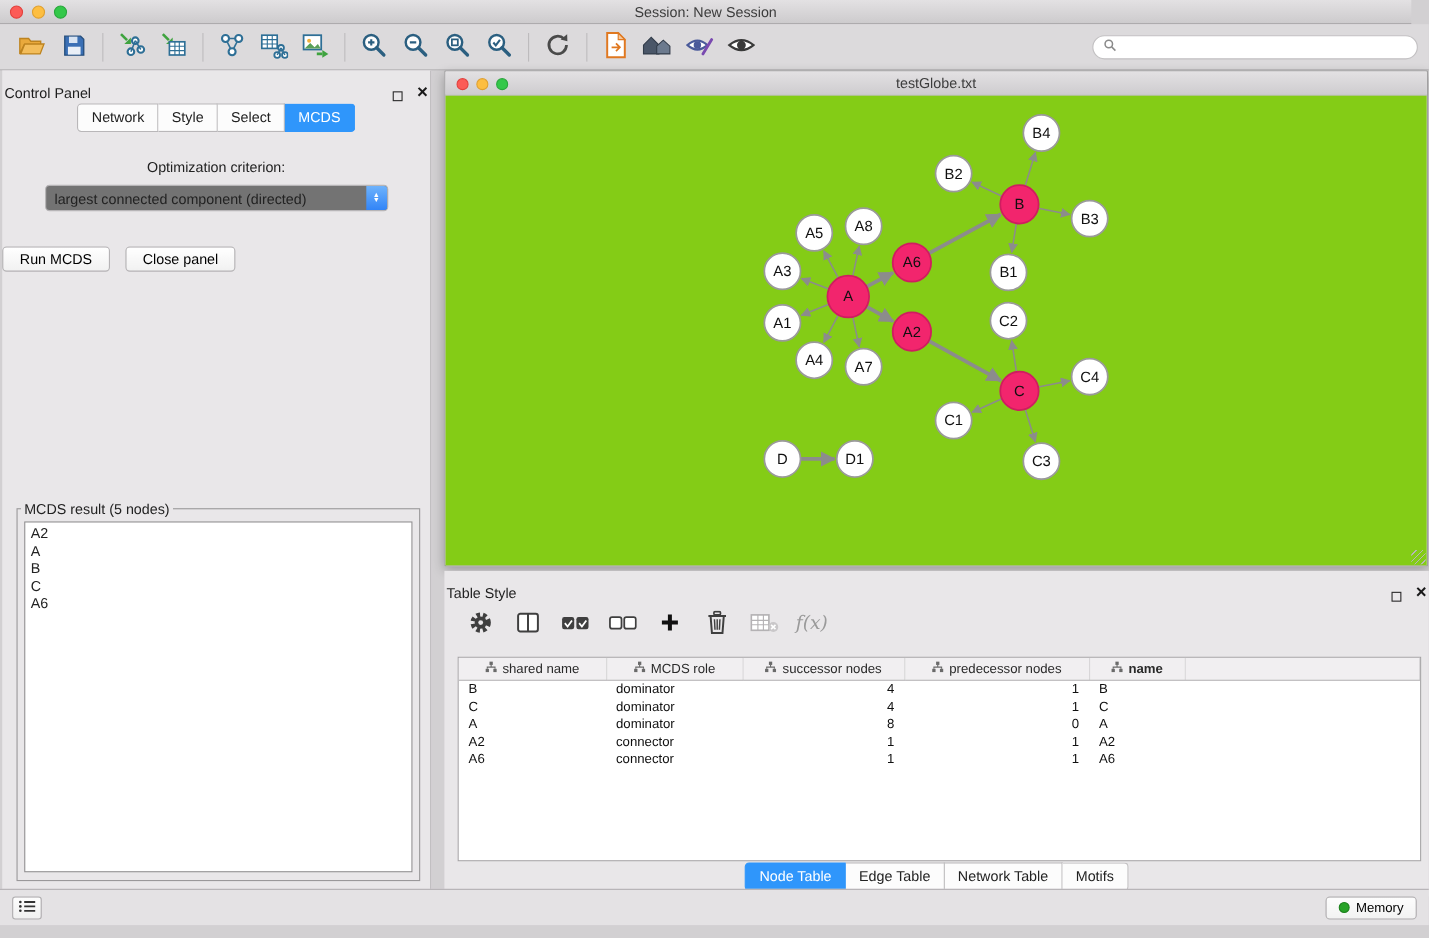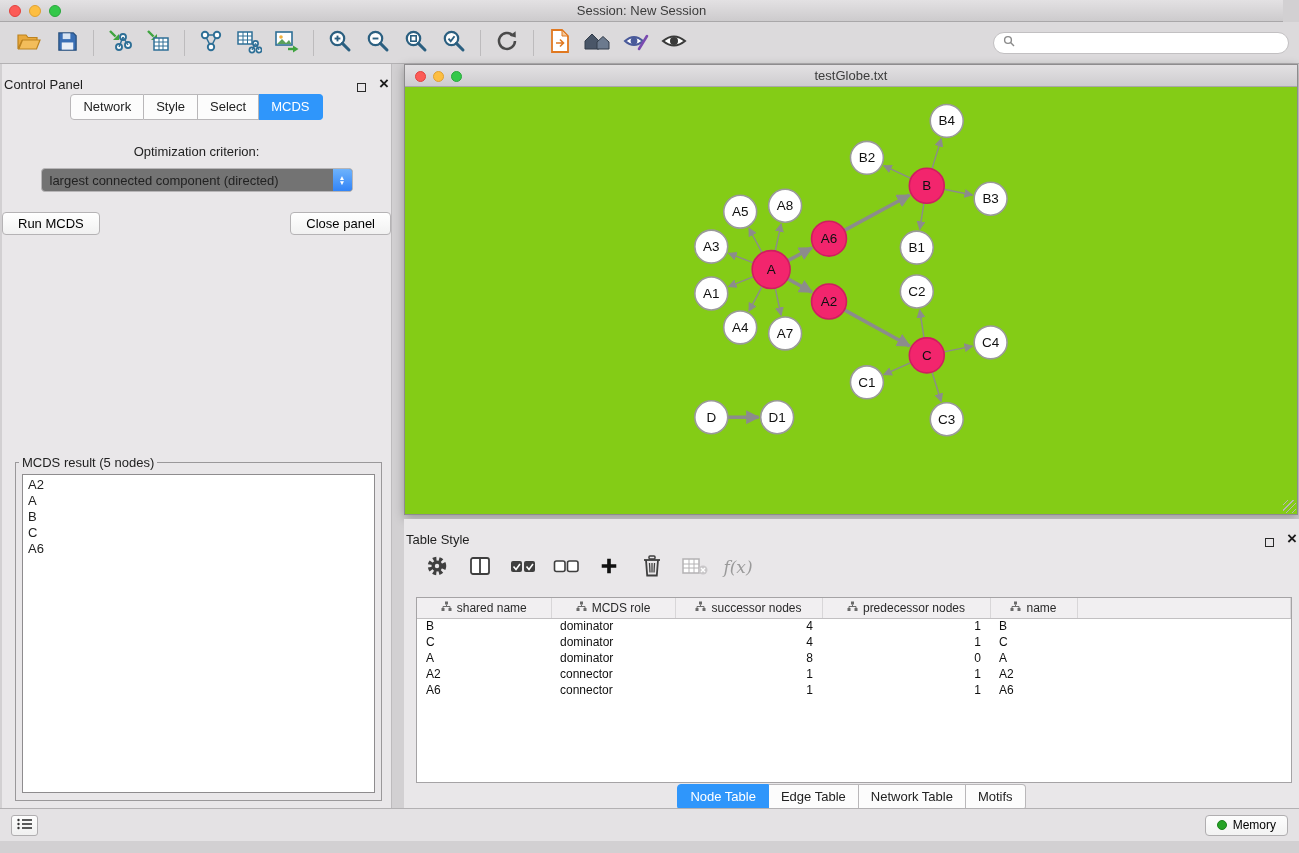--- a/index.html
+++ b/index.html
@@ -33,21 +33,21 @@
   .close-x{font-size:17px;font-weight:bold;color:#1a1a1a;line-height:1;cursor:pointer}
   .seg-tabs{display:flex;justify-content:center;margin:2px 0 0}
   .seg{border:1px solid #b9b7b9;border-left:none;background:#fcfcfc;padding:4px 12px 5px;font-size:13px;cursor:pointer;color:#222}
   .seg:first-child{border-left:1px solid #b9b7b9;border-radius:4px 0 0 4px}
   .seg:last-child{border-radius:0 4px 4px 0}
   .seg.active{background:#2f96fb;color:#fff;border-color:#2f96fb}
   .opt-label{text-align:center;margin:24px 0 9px;font-size:13px}
   .dropdown{margin:0 auto;width:312px;height:24px;background:#737373;border:1px solid #b7b5b7;border-radius:4px;display:flex;align-items:center;cursor:pointer;overflow:hidden}
   .dropdown .val{flex:1;padding:0 8px;font-size:13px;white-space:nowrap;overflow:hidden}
   .dd-stepper{width:19px;height:24px;background:linear-gradient(#71b5fc,#2f82f7);display:flex;flex-direction:column;align-items:center;justify-content:center;color:#fff;font-size:6.5px;line-height:5.5px}
-  .btn-row{display:flex;justify-content:space-between;margin-top:20px}
+  .btn-row{display:flex;justify-content:flex-start;gap:14px;margin-top:32px}
   .mac-btn{background:linear-gradient(#ffffff,#f1f1f1);border:1px solid #b5b3b5;border-radius:4px;height:23px;padding:0 15px;font-size:13px;cursor:pointer;font-family:"Liberation Sans",sans-serif}
   .groupbox{position:absolute;left:13px;right:9px;top:391px;bottom:16px;border:1px solid #9a989a}
   .groupbox legend{font-size:13px;padding:0 3px;margin-left:3px}
   .result-list{position:absolute;left:6px;right:6px;top:4px;bottom:7px;background:#fff;border:1px solid #8e8c8e;overflow:auto;padding:2px 0}
   .result-item{font-size:13px;line-height:16px;padding:0 5px;cursor:default}
 
   
   .network-window{position:absolute;left:404px;top:64px;width:894px;height:451px;background:#fff;border:1px solid #8e8c8e;box-shadow:0 3px 10px rgba(0,0,0,.28)}
   .nw-titlebar{height:22px;background:linear-gradient(#e3e1e3,#cecccf);border-bottom:1px solid #a9a7a9;position:relative;display:flex;align-items:center;justify-content:center}
   .nw-canvas{position:absolute;top:22px;left:0;right:0;bottom:0;background:#84cc16;overflow:hidden}
@@ -503,21 +503,21 @@
               <span class="h">
                 <span><svg width="11" height="11" viewBox="0 0 11 11">
                     <rect x="4" y="0.5" width="3" height="3" fill="#6a6a6a"></rect>
                     <rect x="0.5" y="7" width="3" height="3" fill="#6a6a6a"></rect>
                     <rect x="7.5" y="7" width="3" height="3" fill="#6a6a6a"></rect>
                     <path d="M5.5 3.5 v2 M2 7 v-1.5 h7 V7" stroke="#6a6a6a" fill="none"></path>
                   </svg></span>
                 <span>predecessor nodes</span>
               </span>
             </th>
-            <th style="width: 87px;">
+            <th style="width: 87px; font-weight: bold;">
               <span class="h">
                 <span><svg width="11" height="11" viewBox="0 0 11 11">
                     <rect x="4" y="0.5" width="3" height="3" fill="#6a6a6a"></rect>
                     <rect x="0.5" y="7" width="3" height="3" fill="#6a6a6a"></rect>
                     <rect x="7.5" y="7" width="3" height="3" fill="#6a6a6a"></rect>
                     <path d="M5.5 3.5 v2 M2 7 v-1.5 h7 V7" stroke="#6a6a6a" fill="none"></path>
                   </svg></span>
                 <span>name</span>
               </span>
             </th>

